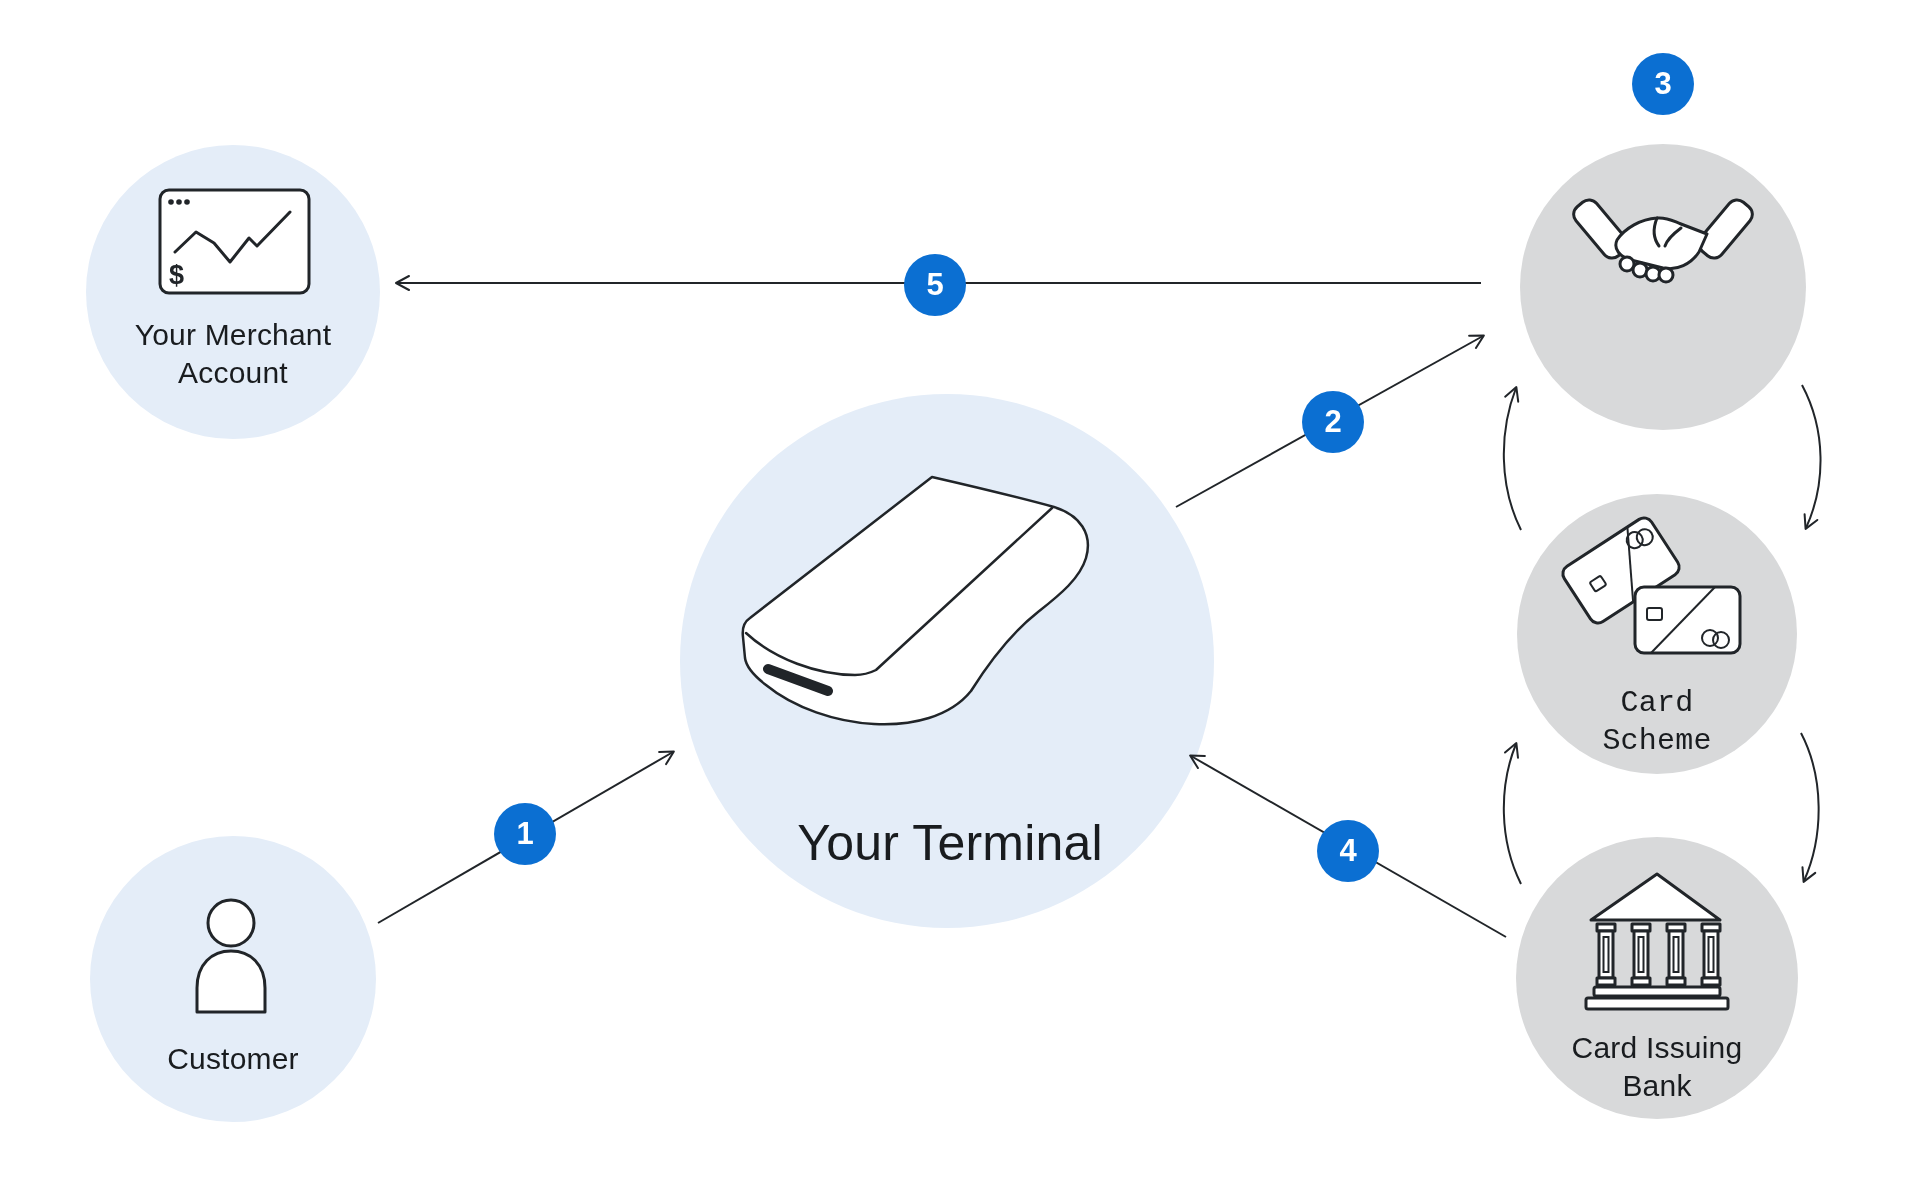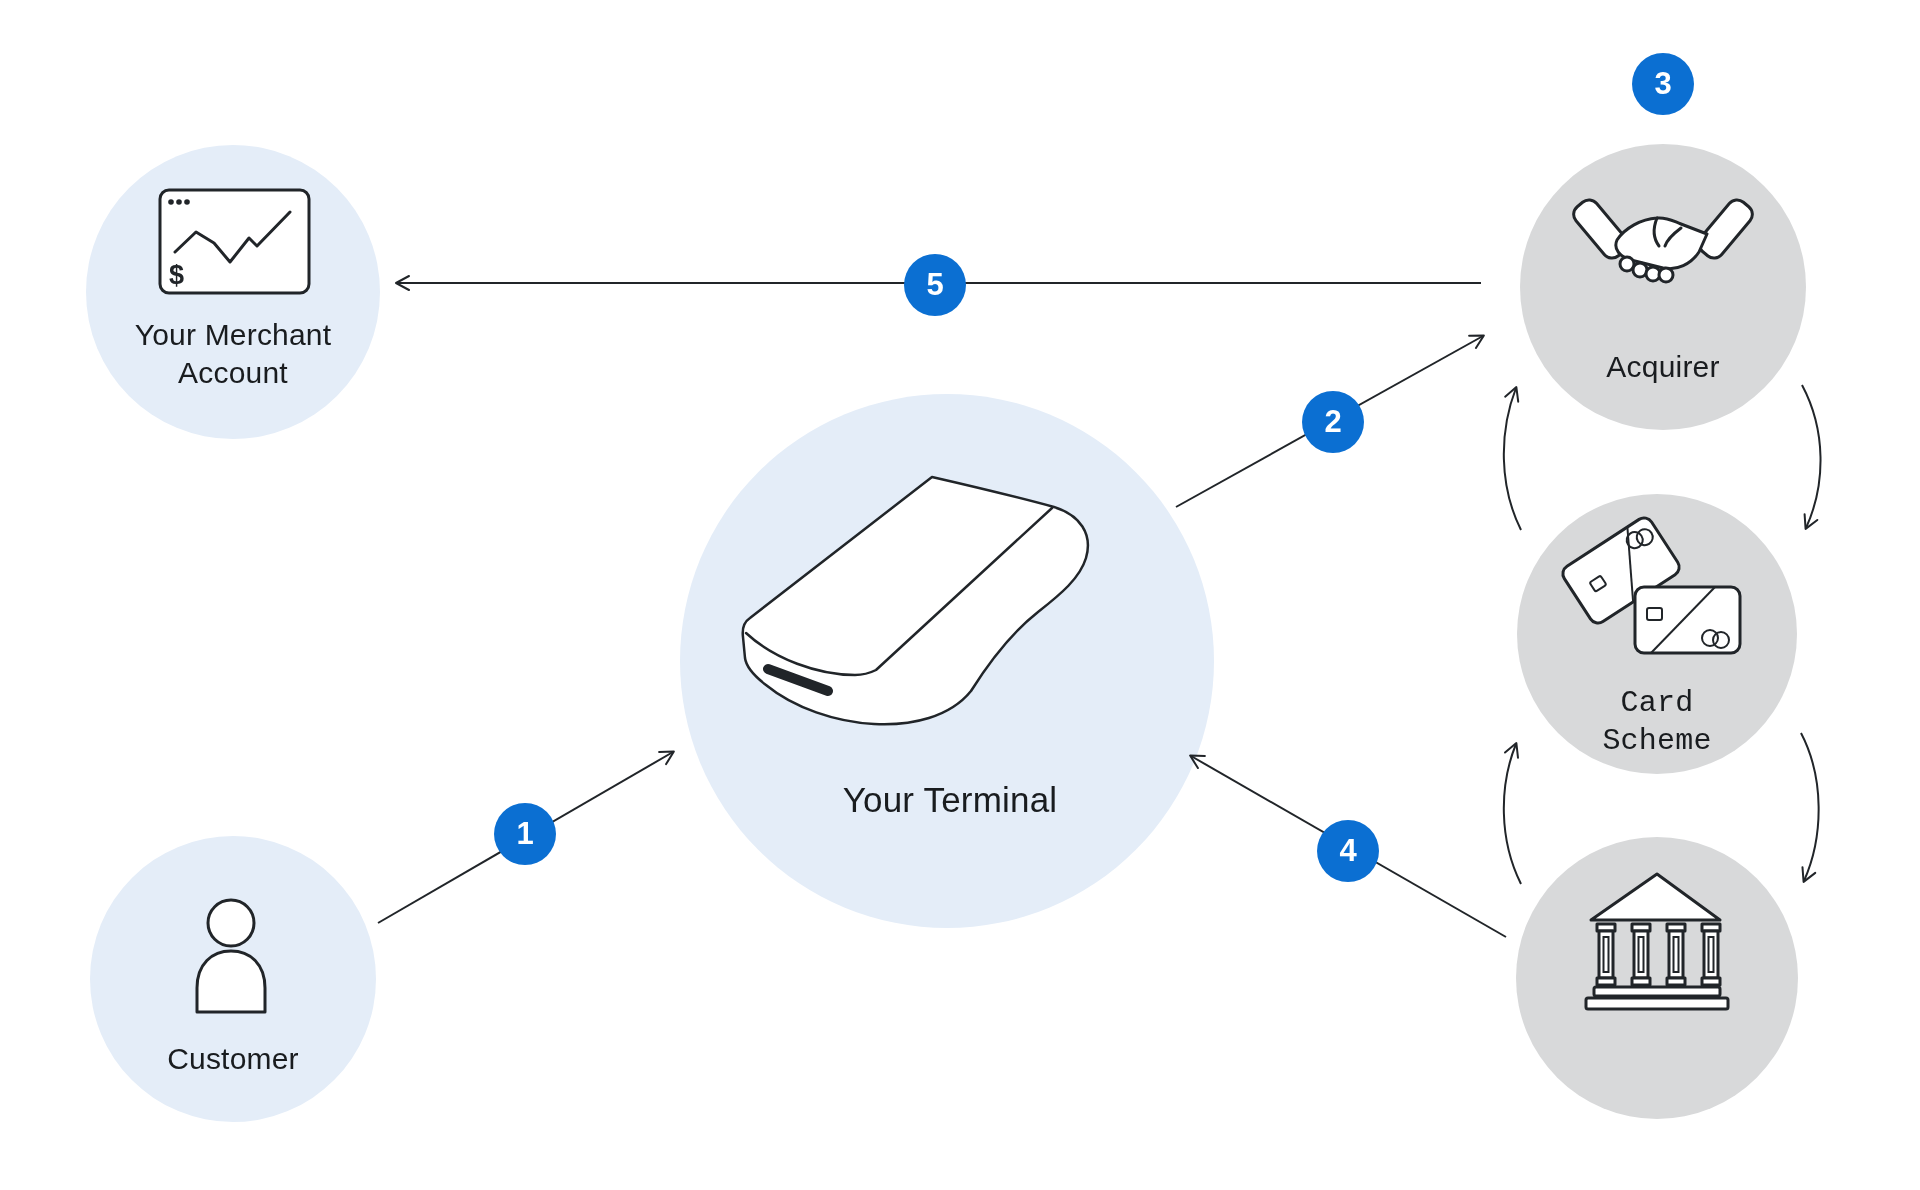--- a/index.html
+++ b/index.html
@@ -5,21 +5,21 @@
   html,body{margin:0;padding:0;}
   body{background:#fff;font-family:"Liberation Sans",sans-serif;}
   #canvas{position:relative;width:1920px;height:1190px;background:#fff;overflow:hidden;}
 
   .node-circle{position:absolute;border-radius:50%;}
   .blue-node{background:var(--node-light-blue,#e4edf8);}
   .gray-node{background:var(--node-gray,#d8d9da);}
 
   .node-label{position:absolute;color:var(--text-color,#191c1f);font-size:30px;line-height:38px;
               text-align:center;letter-spacing:.2px;z-index:4;}
-  .terminal-label{font-size:35px;line-height:48px;}
+  .terminal-label{font-size:50px;line-height:48px;margin-top:43px;}
 
   .badge{position:absolute;width:62px;height:62px;border-radius:50%;
          background:var(--accent-blue,#0b6fd2);color:#fff;font-weight:700;font-size:31px;
          line-height:62px;text-align:center;z-index:6;}
 
   svg.icon{position:absolute;z-index:3;overflow:visible;}
   #flow-layer{position:absolute;left:0;top:0;z-index:2;}
 
   .flow{stroke:var(--line-stroke,#212529);stroke-width:2;fill:none;}
   .arrowhead-glyph{stroke:var(--line-stroke,#212529);stroke-width:2;fill:none;
@@ -137,22 +137,22 @@
       <rect class="icon-thin" x="126.5" y="65" width="5" height="35"></rect>
       <rect class="icon-stroke" x="120" y="106" width="18" height="7"></rect>
     </g>
     <rect class="icon-stroke" x="12" y="115" width="126" height="9" rx="2"></rect>
     <rect class="icon-stroke" x="4" y="126" width="142" height="11" rx="2"></rect>
   </svg>
 
   <div class="node-label" style="left:103px;top:316px;width:260px;">Your Merchant Account</div>
   <div class="node-label" style="left:103px;top:1040px;width:260px;">Customer</div>
   <div class="node-label terminal-label" style="left:740px;top:776px;width:420px;">Your Terminal</div>
-  <div class="node-label" style="left:1533px;top:348px;width:260px;">Acquirer</div>
   <div class="node-label" style="left:1592px;top:684px;width:130px;font-family:Liberation Mono, monospace;">Card Scheme</div>
+  <div class="node-label" style="left:1557px;top:1029px;width:200px;">Card Issuing Bank</div>
 
   <div class="badge" style="left:494px;top:803px;">1</div>
   <div class="badge" style="left:1302px;top:391px;">2</div>
   <div class="badge" style="left:1632px;top:53px;">3</div>
   <div class="badge" style="left:1317px;top:820px;">4</div>
   <div class="badge" style="left:904px;top:254px;">5</div>
 
 </div>
 
 </body></html>

